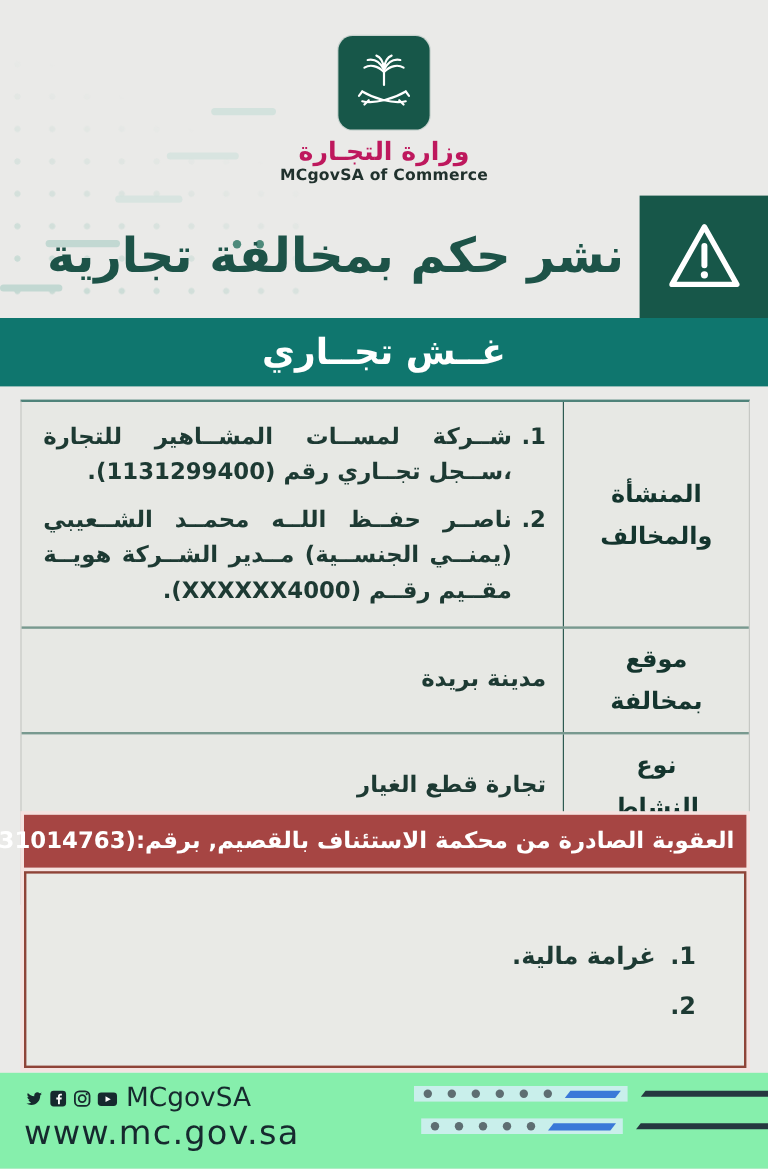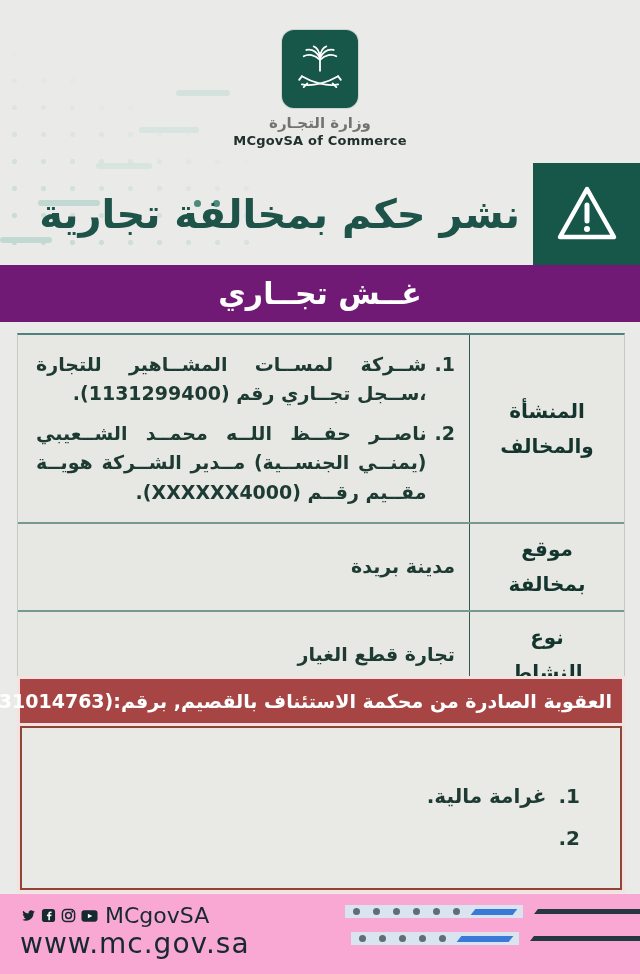--- a/index.html
+++ b/index.html
@@ -33,40 +33,40 @@
   .pat-dot-strong.s2 { left:213px; top:200px; }
 
   
   .logo-wrap { position:absolute; top:30px; left:0; width:100%; text-align:center; }
   .emblem {
     width:76px; height:78px; margin:0 auto;
     background:#175749; border-radius:12px;
     display:flex; align-items:center; justify-content:center;
     box-shadow:0 0 0 1px rgba(23,87,73,.15);
   }
-  .ministry-ar { margin-top:6px; font-size:15px; font-weight:bold; color:#737373; }
+  .ministry-ar { margin-top:6px; font-size:21px; font-weight:bold; color:#be185d; }
   .ministry-en { margin-top:1px; font-size:13px; font-weight:bold; color:#20312d; letter-spacing:.2px;}
 
   
   .title-row { position:absolute; top:163px; left:0; width:100%; height:102px; }
   .warn-box {
     position:absolute; right:0; top:0; width:107px; height:102px;
     background:#175749; display:flex; align-items:center; justify-content:center;
   }
   .main-title {
     position:absolute; right:120px; top:0; height:102px;
     display:flex; align-items:center;
     font-size:40px; font-weight:bold; color:#1d5348;
     direction:rtl; white-space:nowrap;
   }
 
   
   .violation-banner {
     position:absolute; top:265px; left:0; width:100%; height:57px;
-    background:#701a75; color:#fff;
+    background:#0f766e; color:#fff;
     display:flex; align-items:center; justify-content:center;
     font-size:30px; font-weight:bold; direction:rtl;
   }
 
   
   .details { position:absolute; top:333px; left:17px; width:608px; direction:rtl;
     border-top:2px solid #4f837a; border-left:1px solid #c6c8c4; border-right:1px solid #c6c8c4;
     background:#e7e8e4;
   }
   .d-row { display:grid; grid-template-columns:155px 1fr; border-bottom:2px solid #78998f; }
@@ -100,21 +100,21 @@
     display:flex; align-items:center;
     padding:0 10px; font-size:19px; font-weight:bold; direction:rtl; white-space:nowrap;
   }
   .penalty-box {
     margin-top:3px; background:#e9eae6; border:2px solid #8f4438;
     height:164px; direction:rtl; padding:56px 40px 0 20px;
   }
   .p-item { display:flex; gap:12px; font-size:20px; font-weight:bold; color:#1d3a33; margin-bottom:18px; }
 
   
-  .footer { position:absolute; left:0; bottom:0; width:100%; height:80px; background:#f9a8d4; }
+  .footer { position:absolute; left:0; bottom:0; width:100%; height:80px; background:#86efac; }
   .social-line { position:absolute; left:20px; top:9px; display:flex; align-items:center; gap:5px; }
   .social-line .icon { display:flex; align-items:center; }
   .handle { font-size:22px; color:#16292e; margin-right:2px; margin-left:2px; }
   .website { position:absolute; left:20px; top:33px; font-size:28px; color:#16292e; letter-spacing:1px; }
 
   .deco-row { position:absolute; display:flex; align-items:center; gap:13px; }
   .deco-row.one { right:-14px; top:905px; }
   .deco-row.two { right:-14px; top:932px; }
   .deco-strip { background:rgba(213,238,246,.85); display:flex; align-items:center; gap:13px; padding:3px 8px; }
   .deco-dot { width:7px; height:7px; border-radius:50%; background:#5e6e72; }

